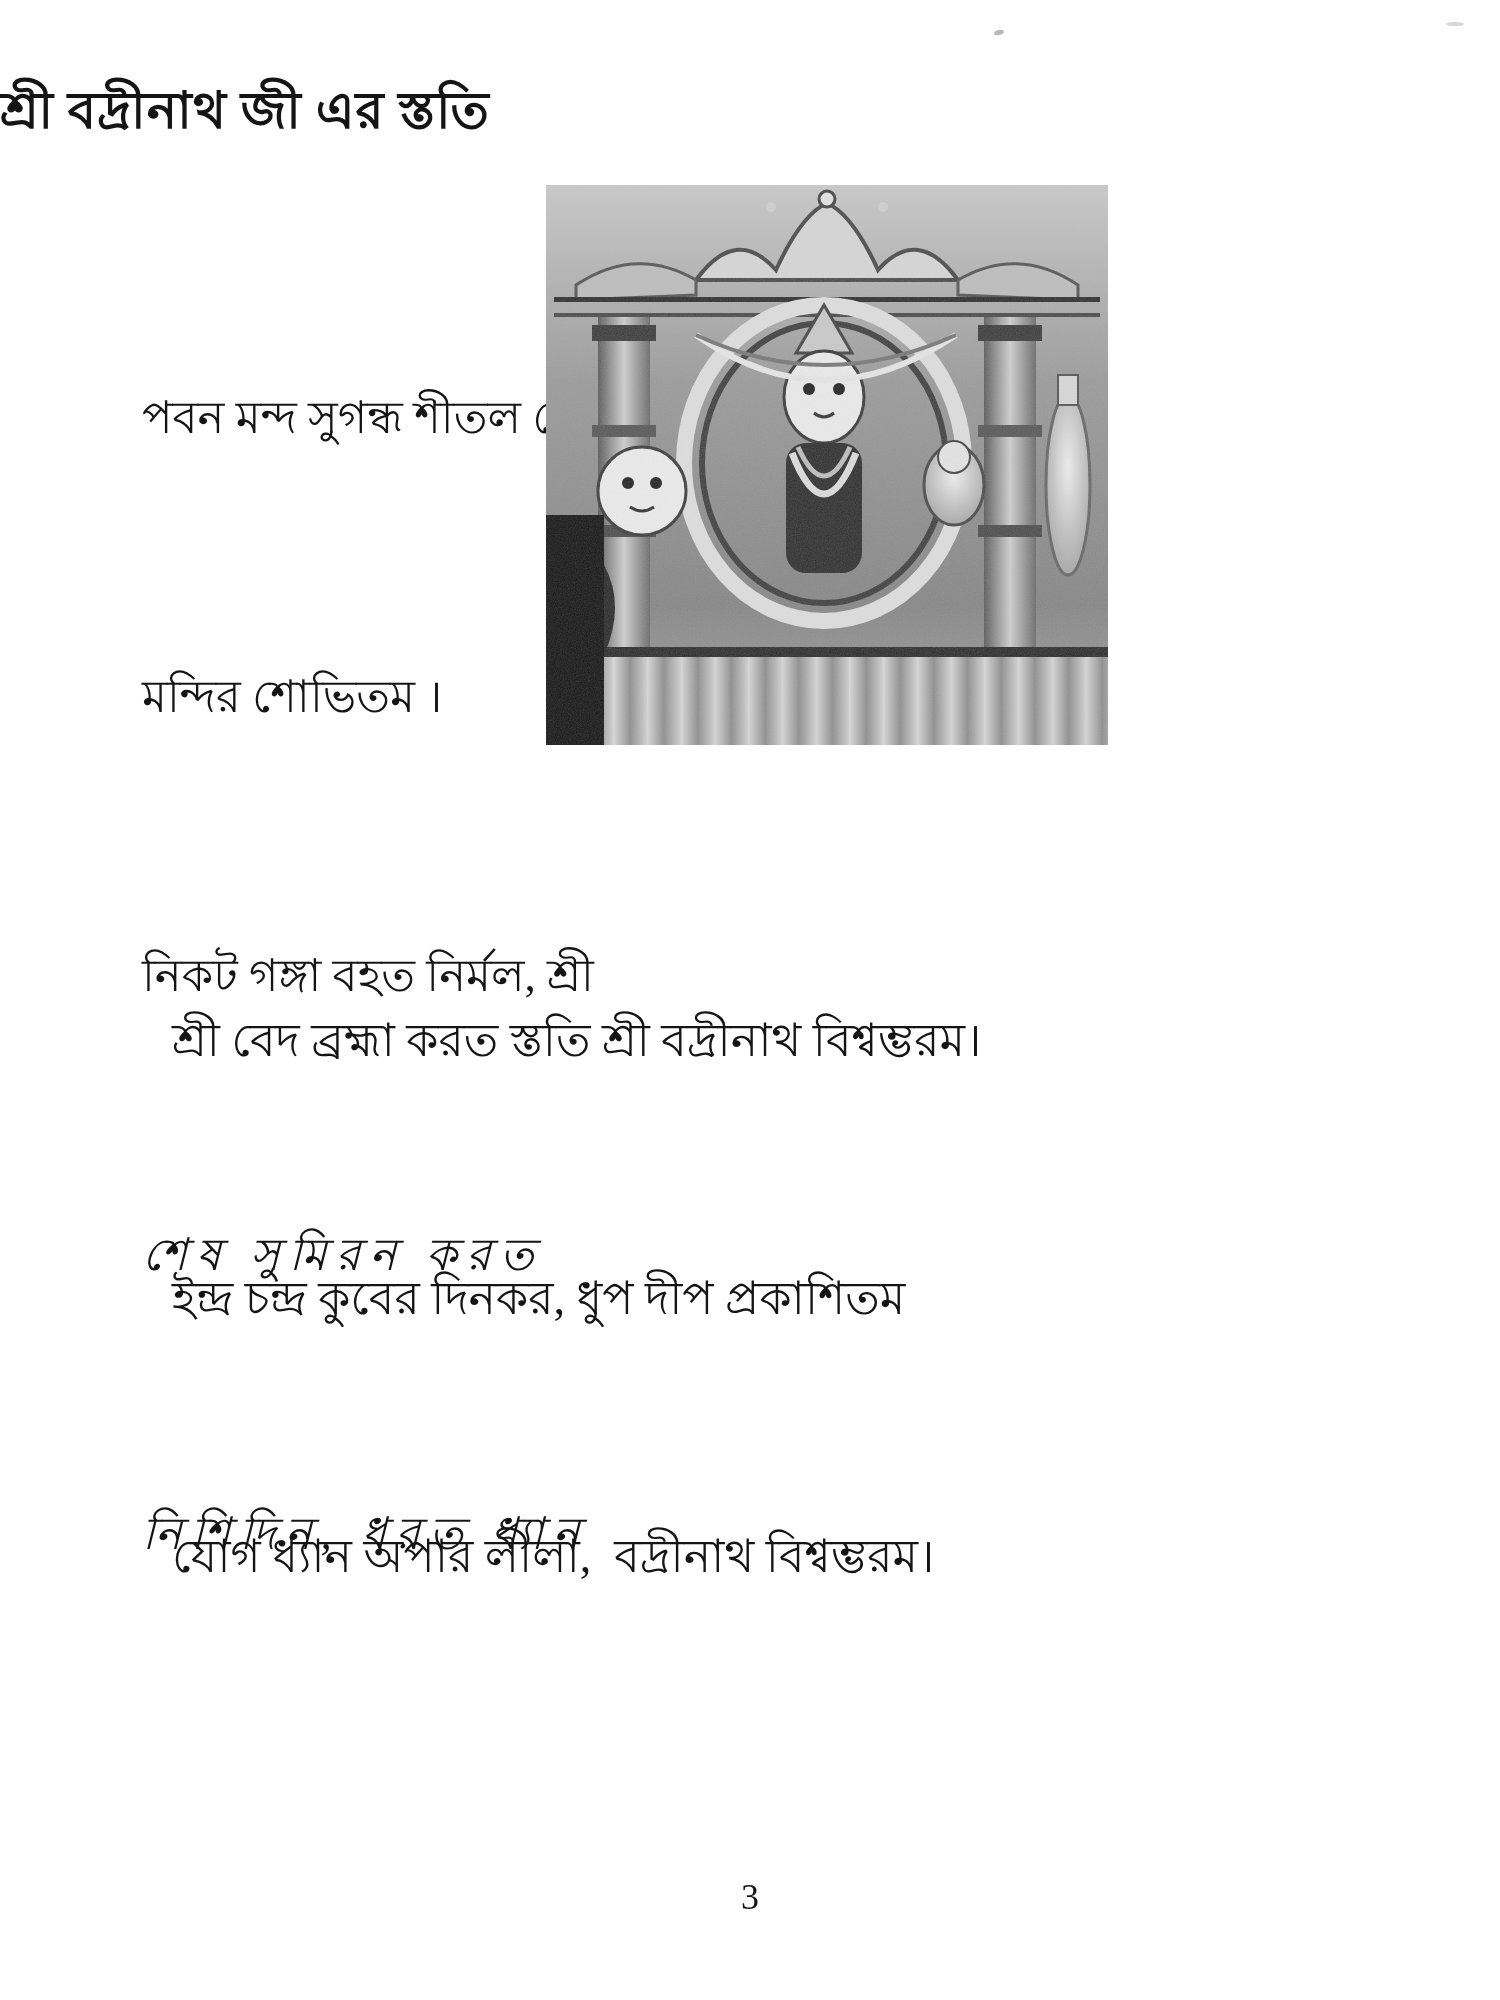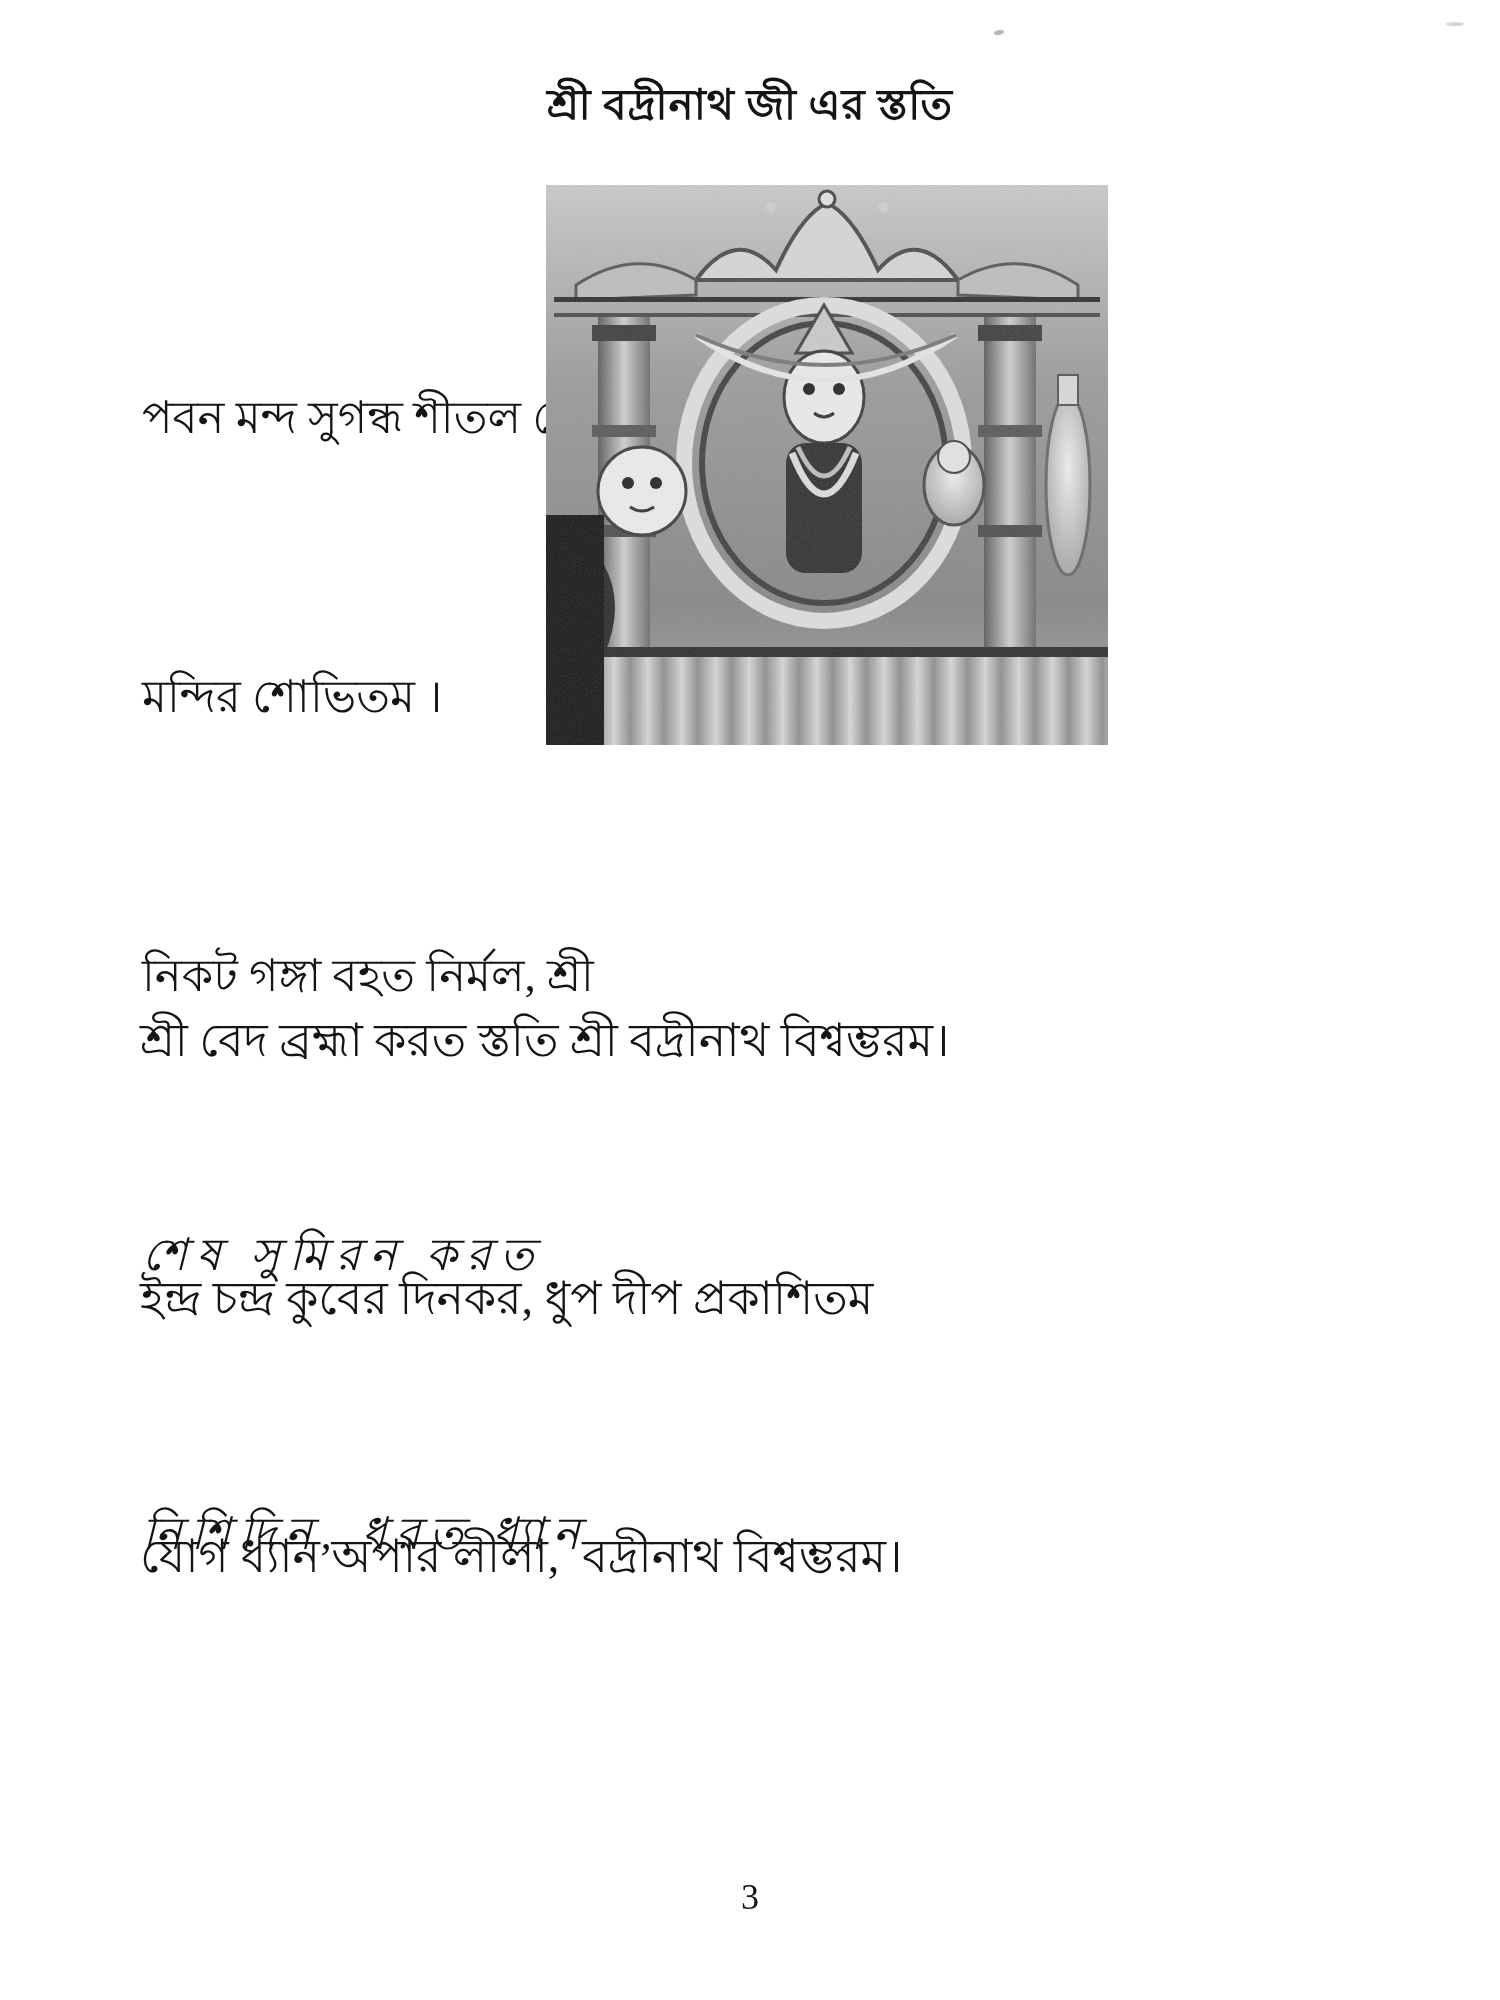--- a/index.html
+++ b/index.html
@@ -12,22 +12,22 @@
     overflow:hidden;
   }
   .page { position:absolute; inset:0; background:#fff; }
 
   .scan-mark { position:absolute; background:#b9b9b9; border-radius:50%; }
   .mark-a { left:994px; top:30px; width:10px; height:5px; transform:rotate(-15deg); }
   .mark-b { left:1446px; top:22px; width:18px; height:4px; opacity:.6; }
 
   .title {
     position:absolute; left:0; top:72px; width:100%;
-    text-align:center;
-    font-size:42px; font-weight:bold;
+    text-align:left;
+    font-size:51px; font-weight:bold;
     letter-spacing:1px;
     white-space:pre;
   }
 
   .intro {
     position:absolute; left:142px; top:186px; width:408px;
     font-size:45px; line-height:93px;
     white-space:pre;
   }
   .intro .line { height:93px; }
@@ -38,21 +38,21 @@
     width:562px; height:560px;
     background:#8f8f8f;
   }
   .photo-wrap svg { display:block; width:100%; height:100%; }
 
   .verse {
     position:absolute; left:140px; top:826px; width:1300px;
     font-size:46px; line-height:86px;
     white-space:pre;
   }
-  .verse .vline { height:86px; }
+  .verse .vline { height:86px;margin-left:32px; }
 
   .pageno {
     position:absolute; left:0; top:1876px; width:100%;
     text-align:center;
     font-size:36px;
   }
 </style>
 </head>
 <body>
 

